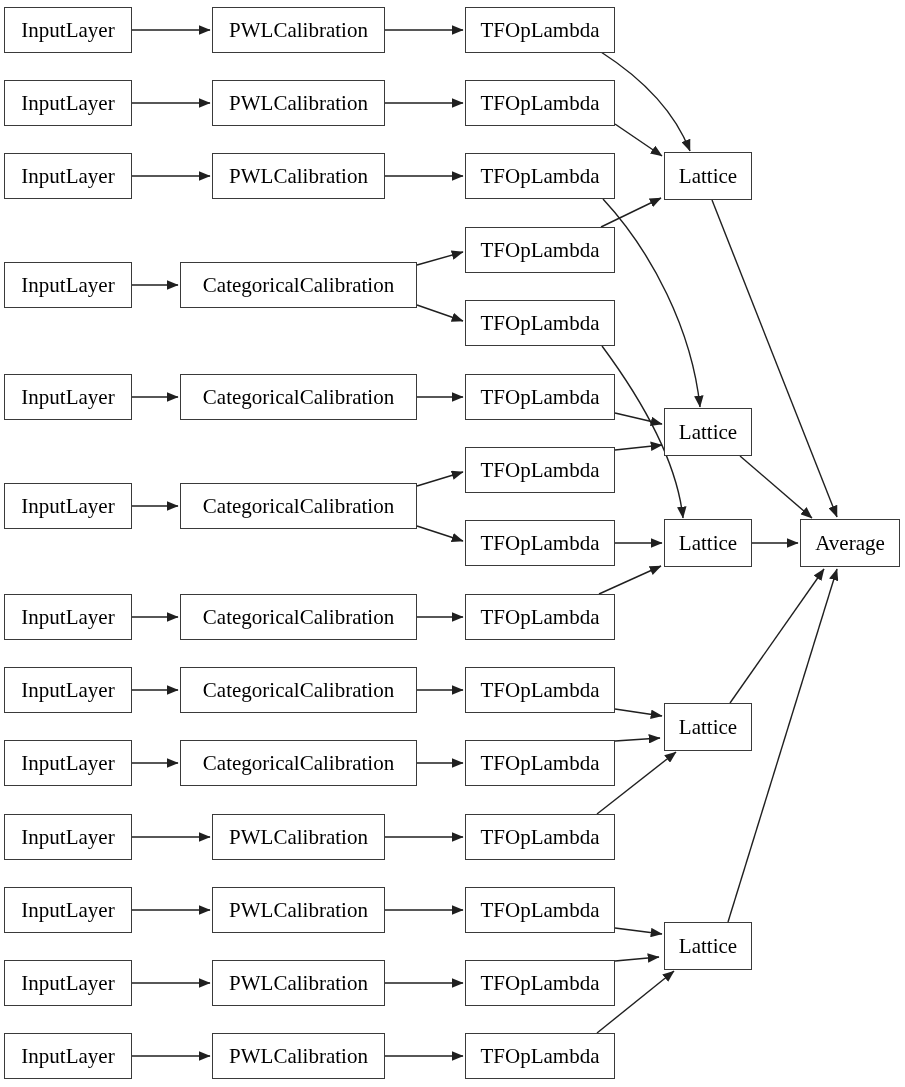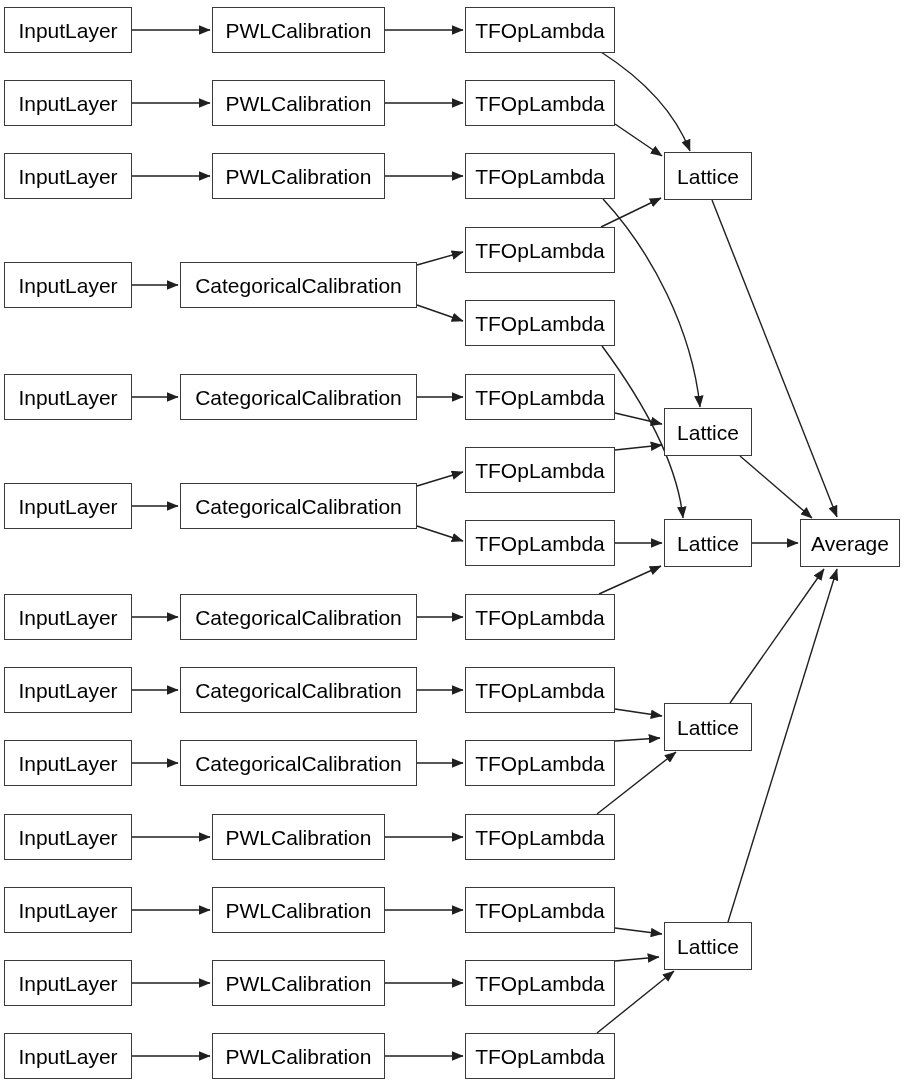--- a/index.html
+++ b/index.html
@@ -5,21 +5,21 @@
   html, body {
     margin: 0;
     padding: 0;
     background: #ffffff;
   }
   #diagram-root {
     position: relative;
     width: 905px;
     height: 1087px;
     background: var(--bg-color, #ffffff);
-    font-family: Liberation Sans, sans-serif;
+    font-family: Liberation Serif, serif;
     overflow: hidden;
   }
   #edge-layer {
     position: absolute;
     left: 0;
     top: 0;
     width: 905px;
     height: 1087px;
   }
   .edge {

